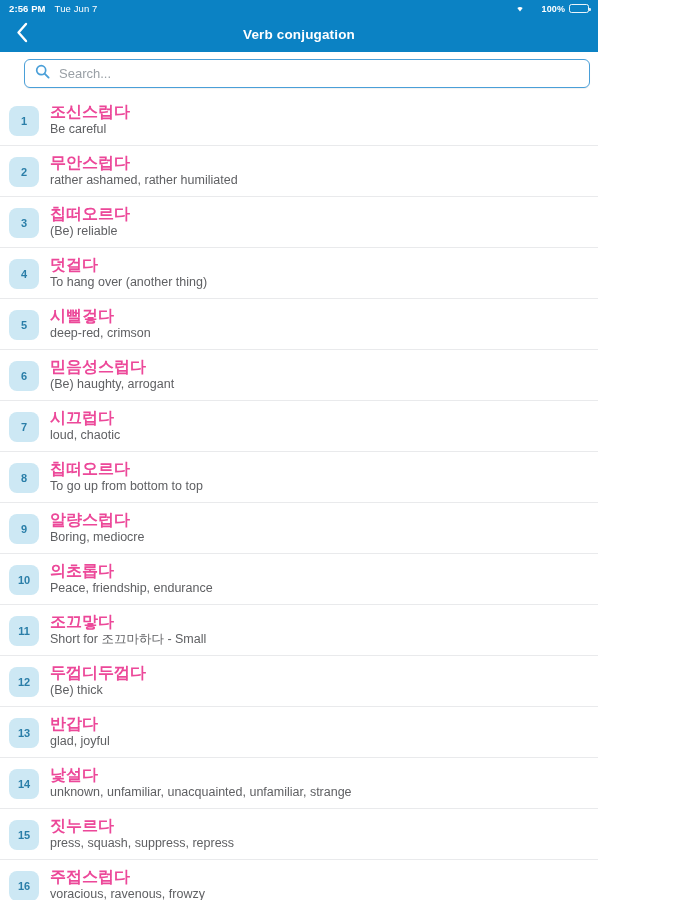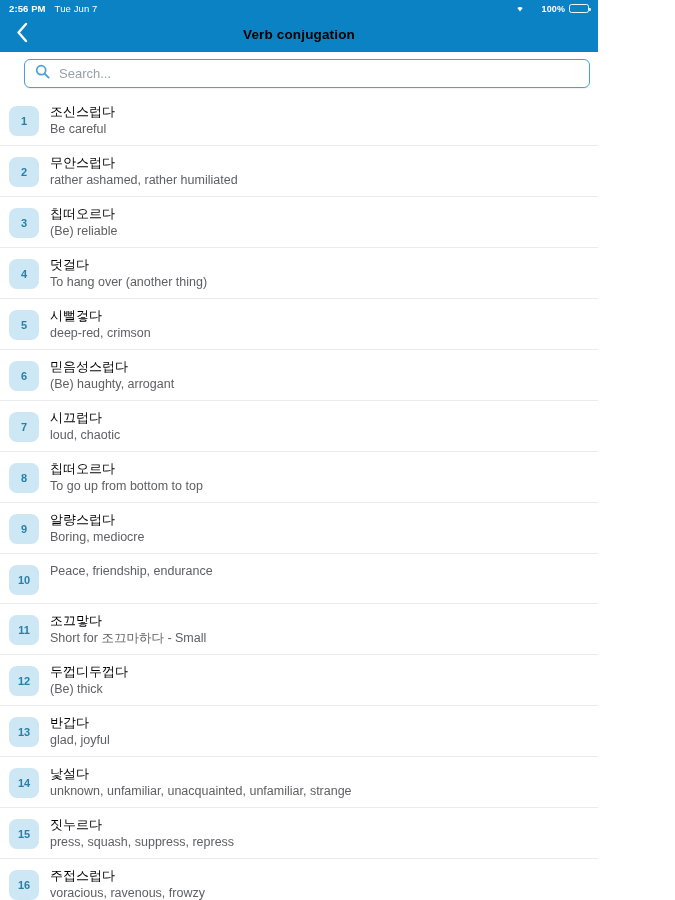--- a/index.html
+++ b/index.html
@@ -81,21 +81,21 @@
     height: 35px;
     display: flex;
     align-items: center;
     justify-content: center;
     cursor: pointer;
   }
   .nav-title {
     position: absolute;
     left: 0; right: 0;
     text-align: center;
-    color: #000000;
+    color: #ffffff;
     font-size: 13.5px;
     font-weight: bold;
     letter-spacing: 0.15px;
     pointer-events: none;
   }
 
   
   .searchwrap {
     padding: 7px 8px 7px 24px;
     background: #ffffff;
@@ -155,23 +155,23 @@
   }
   .row-text {
     margin-left: 11px;
     display: flex;
     flex-direction: column;
     gap: 2px;
     padding-top: 0px;
     min-width: 0;
   }
   .word {
-    color: #000000;
-    font-size: 13px;
-    font-weight: 400;
+    color: #ec4899;
+    font-size: 16px;
+    font-weight: 700;
     line-height: 15px;
     white-space: nowrap;
   }
   .meaning {
     color: #5f6063;
     font-size: 12.5px;
     line-height: 16px;
     white-space: nowrap;
   }
 </style>
@@ -281,20 +281,21 @@
       <div class="row">
         <div class="badge">9</div>
         <div class="row-text">
           <div class="word">알량스럽다</div>
           <div class="meaning">Boring, mediocre</div>
         </div>
       </div>
       <div class="row">
         <div class="badge">10</div>
         <div class="row-text">
+          <div class="word">의초롭다</div>
           <div class="meaning">Peace, friendship, endurance</div>
         </div>
       </div>
       <div class="row">
         <div class="badge">11</div>
         <div class="row-text">
           <div class="word">조끄맣다</div>
           <div class="meaning">Short for 조끄마하다 - Small</div>
         </div>
       </div>

